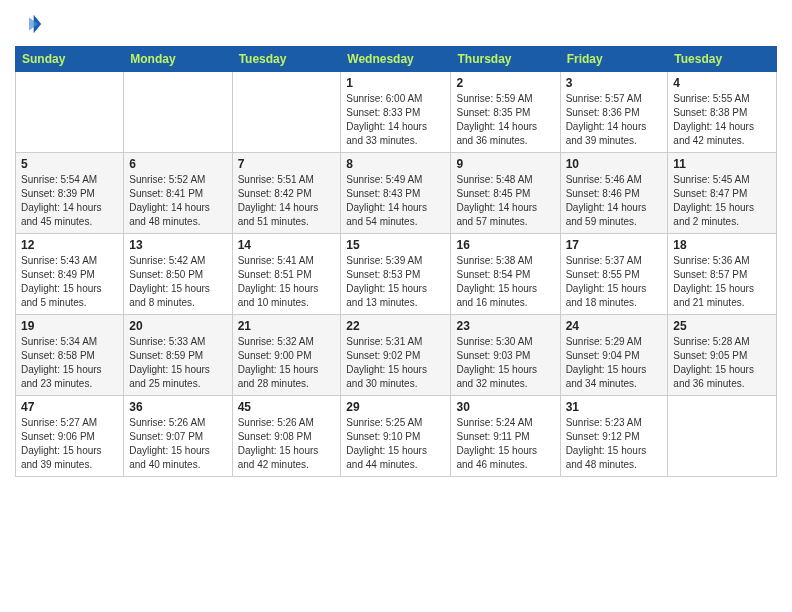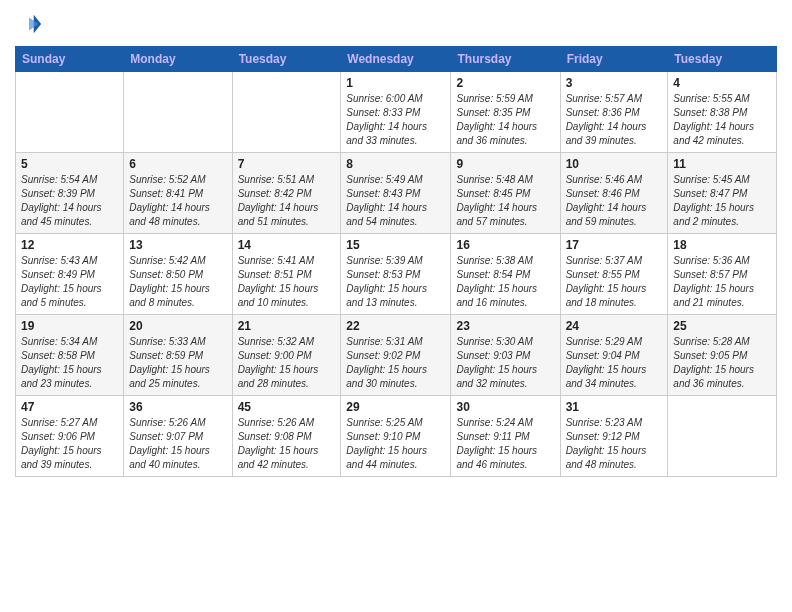--- a/index.html
+++ b/index.html
@@ -16,39 +16,39 @@
     .logo-icon { width: 28px; height: 28px; margin-right: 4px; }
     
     .title-block { text-align: right; }
     .month-title { font-size: 32px; font-weight: bold; color: #333; }
     .location { font-size: 16px; color: #333; }
     
     .calendar { width: 100%; border-collapse: collapse; font-size: 10.5px; }
     
     .calendar thead th {
       background-color: #1a5ca8;
-      color: #c4b5fd;
+      color: #bef264;
       padding: 5px 6px;
       text-align: left;
       font-size: 12px;
       font-weight: bold;
       border: 1px solid #1a5ca8;
     }
     
     .calendar tbody td {
       border: 1px solid #ccc;
       vertical-align: top;
       padding: 4px 5px;
       width: 113px;
       min-height: 75px;
       height: 78px;
     }
     
     .day-num { font-weight: bold; font-size: 12px; margin-bottom: 2px; color: #222; }
-    .day-info { font-size: 10px; color: #333; line-height: 1.4; font-style: italic; }
+    .day-info { font-size: 10px; color: #333; line-height: 1.4; }
     
     .empty-cell { background: #f9f9f9; }
     
     tr:nth-child(odd) td { background-color: #fff; }
     tr:nth-child(even) td { background-color: #f5f5f5; }
     
     thead tr th { background-color: #1a5ca8 !important; }
   </style>
 </head>
 <body>

